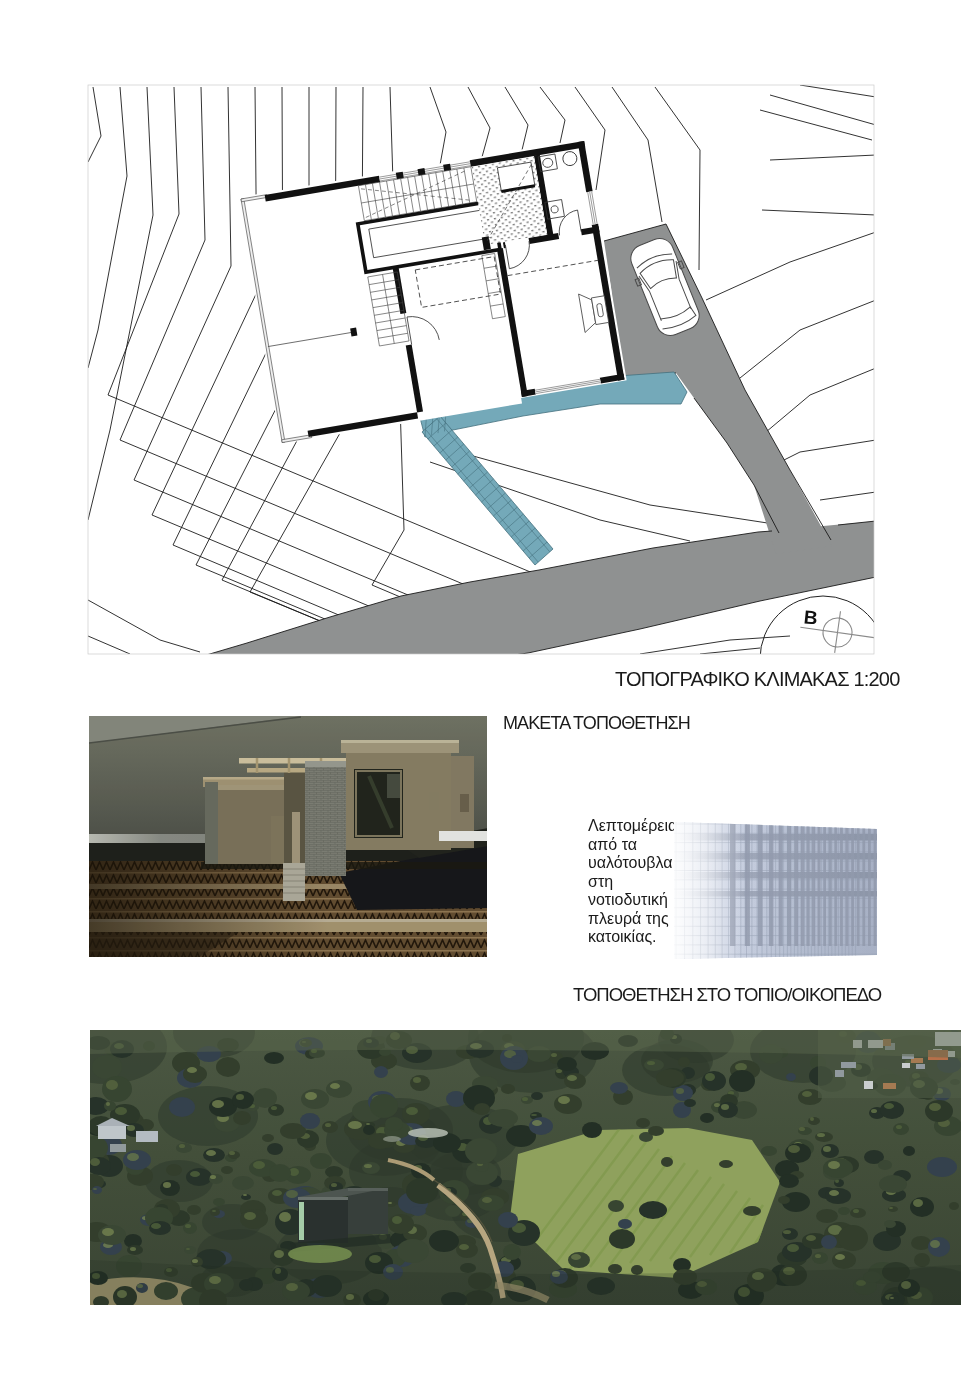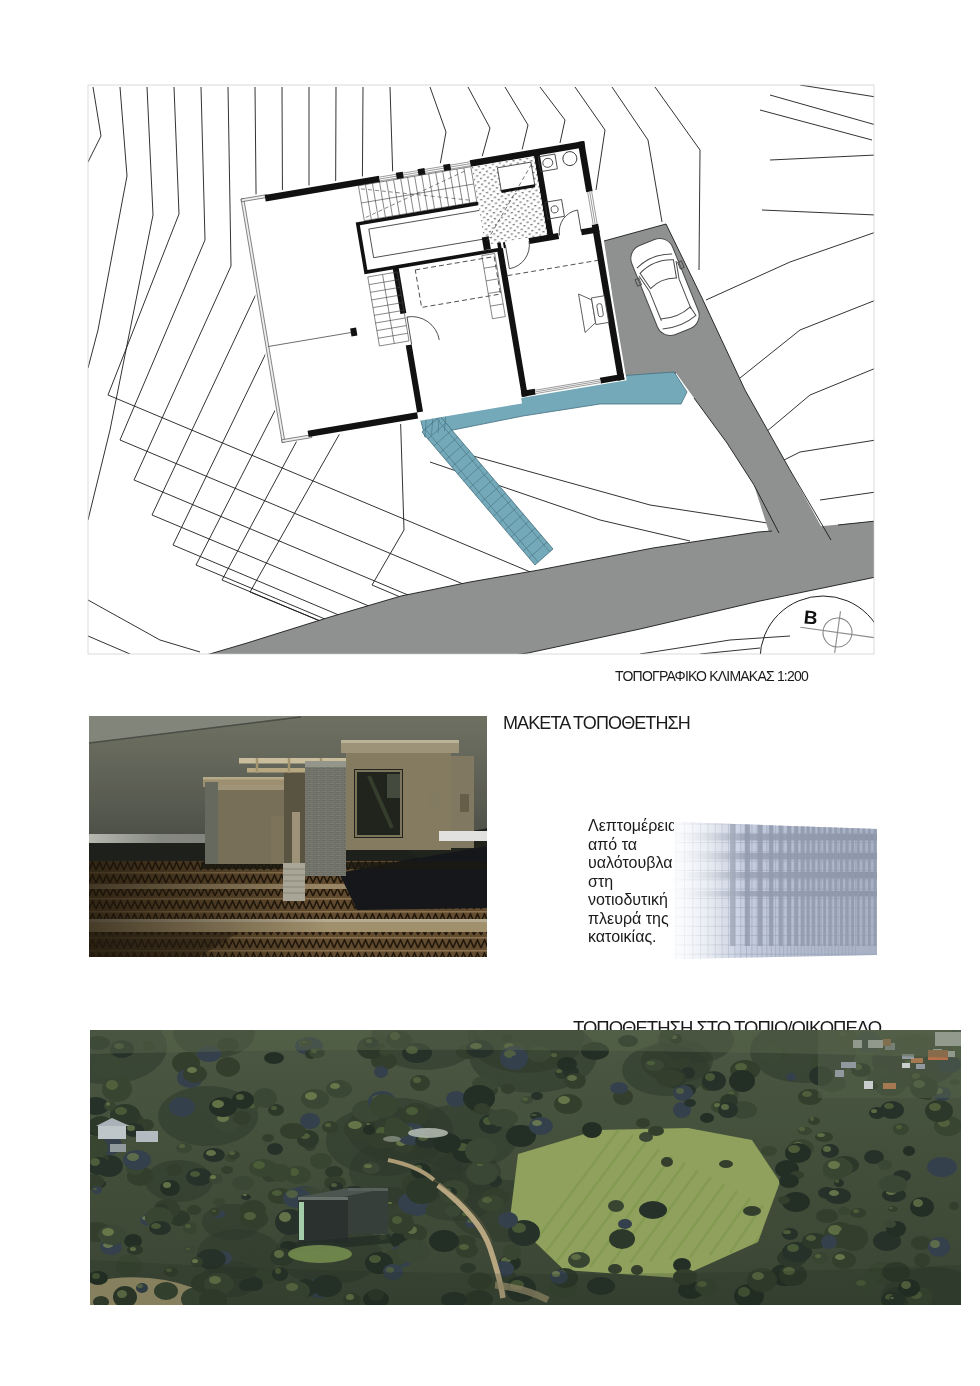--- a/index.html
+++ b/index.html
@@ -1,15 +1,15 @@
 <!DOCTYPE html>
 <html><head><meta charset="utf-8"><title>p</title><style>
 html,body{margin:0;padding:0;background:#fff;-webkit-font-smoothing:antialiased;}
 body{width:980px;height:1386px;position:relative;font-family:"Liberation Sans",sans-serif;color:#1a1a1a;overflow:hidden;}
-.h{position:absolute;font-size:14px;letter-spacing:-0.8px;white-space:nowrap;}
+.h{position:absolute;font-size:20px;letter-spacing:-0.8px;white-space:nowrap;}
 </style></head><body>
 
 <svg style="position:absolute;left:0;top:0" width="980" height="700" viewBox="0 0 980 700">
 <defs>
       <clipPath id="plancl">
         <rect x="88" y="85" width="786" height="569"></rect>
       </clipPath>
 <pattern id="dots" width="7" height="6" patternUnits="userSpaceOnUse">
         <rect width="7" height="6" fill="#fff"></rect>
         <rect x="1" y="1.2" width="2.2" height="1.1" fill="#5a5a5a"></rect>
@@ -426,21 +426,21 @@
 <rect x="60" y="0" width="144" height="140" fill="url(#gdark)"></rect>
 </g>
 <defs>
       <linearGradient id="gdark" x1="0" y1="0" x2="1" y2="0">
         <stop offset="0" stop-color="#8a93a5" stop-opacity="0"></stop>
         <stop offset="1" stop-color="#8a93a5" stop-opacity="0.28"></stop>
       </linearGradient>
     </defs>
 </svg>
 
-<div class="h" style="left:573px;top:984px;font-size:18.5px;letter-spacing:-1.0px;margin-top:33px;">ΤΟΠΟΘΕΤΗΣΗ ΣΤΟ ΤΟΠΙΟ/ΟΙΚΟΠΕΔΟ</div>
+<div class="h" style="left:573px;top:984px;font-size:18.5px;letter-spacing:-1.0px;">ΤΟΠΟΘΕΤΗΣΗ ΣΤΟ ΤΟΠΙΟ/ΟΙΚΟΠΕΔΟ</div>
 
 <svg style="position:absolute;left:89.5px;top:1030px" width="871" height="275" viewBox="0 0 871 275">
 <defs>
       <linearGradient id="abase" x1="0" y1="0" x2="0" y2="1">
         <stop offset="0" stop-color="#505c46"></stop>
         <stop offset="0.45" stop-color="#46523d"></stop>
         <stop offset="1" stop-color="#3d4837"></stop>
       </linearGradient>
     </defs>
 

